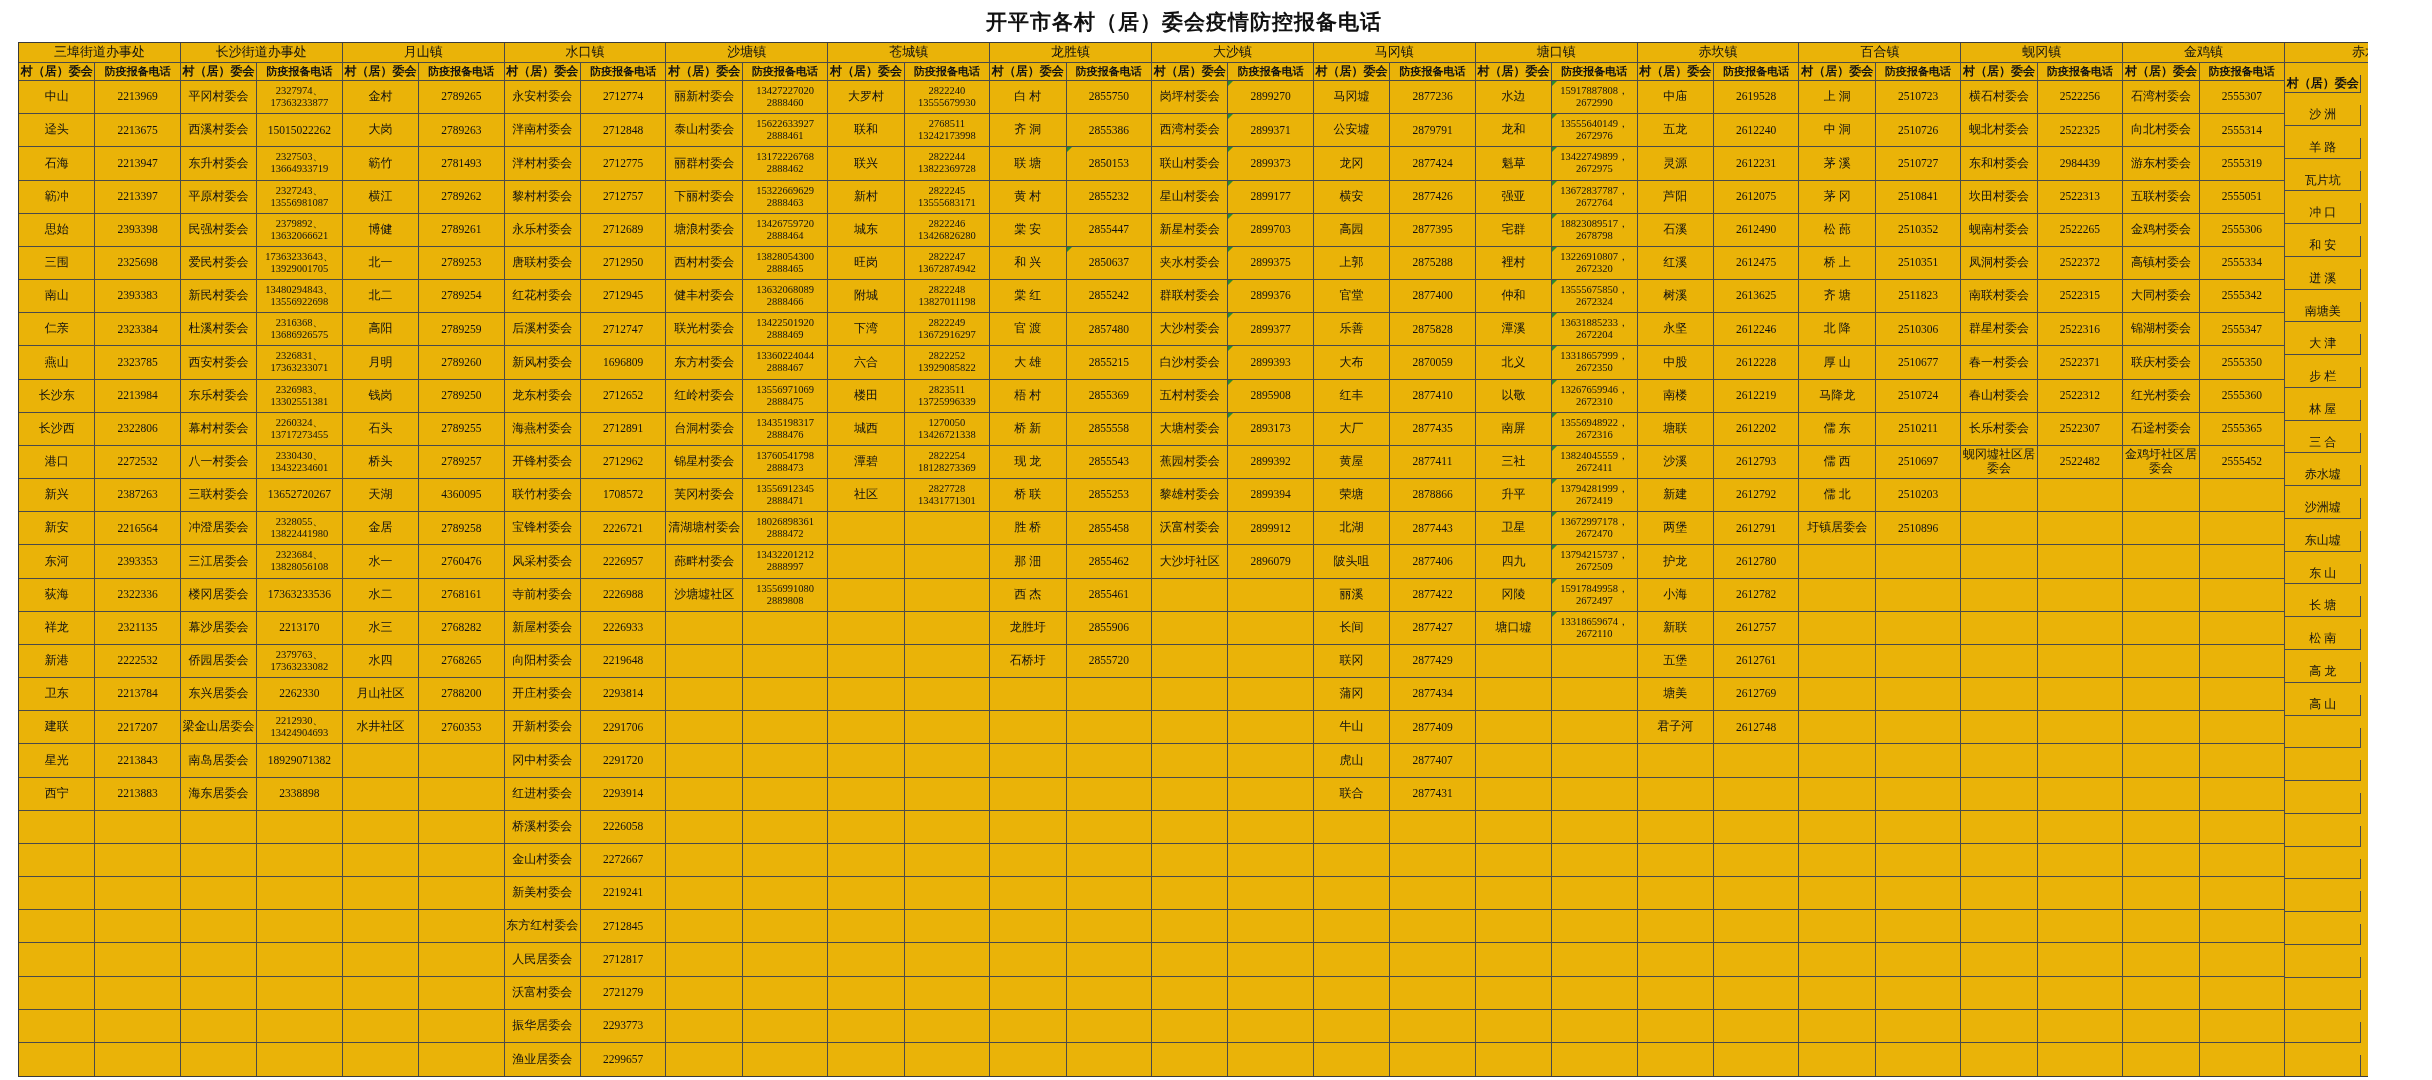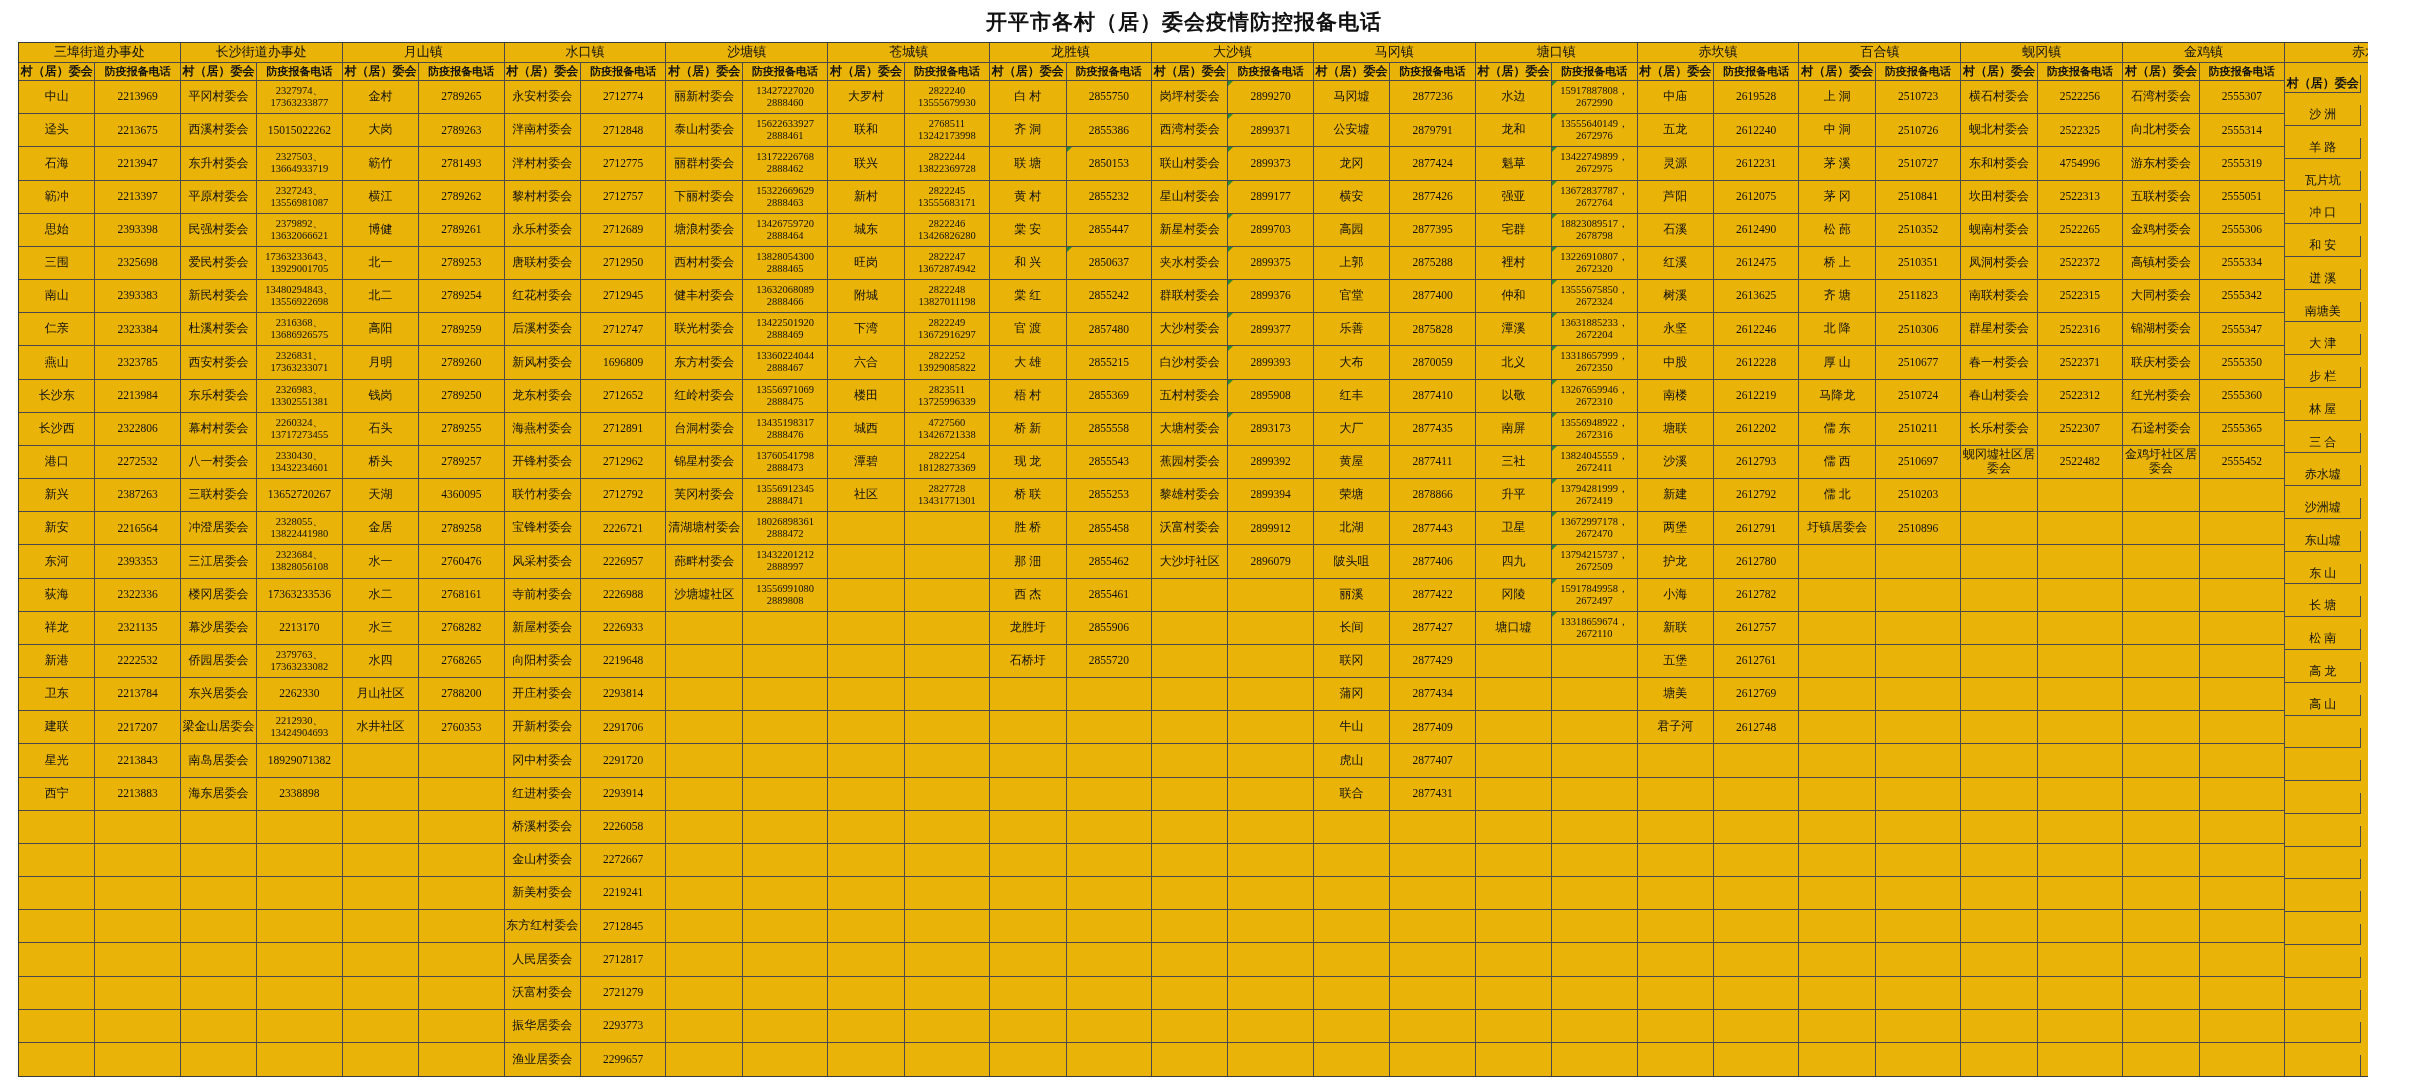--- a/index.html
+++ b/index.html
@@ -298,21 +298,21 @@
         <div class="cell pcell">2712747</div>
         <div class="cell vcell">新风村委会</div>
         <div class="cell pcell">1696809</div>
         <div class="cell vcell">龙东村委会</div>
         <div class="cell pcell">2712652</div>
         <div class="cell vcell">海燕村委会</div>
         <div class="cell pcell">2712891</div>
         <div class="cell vcell">开锋村委会</div>
         <div class="cell pcell">2712962</div>
         <div class="cell vcell">联竹村委会</div>
-        <div class="cell pcell">2712792</div>
+        <div class="cell pcell">1708572</div>
         <div class="cell vcell">宝锋村委会</div>
         <div class="cell pcell">2226721</div>
         <div class="cell vcell">风采村委会</div>
         <div class="cell pcell">2226957</div>
         <div class="cell vcell">寺前村委会</div>
         <div class="cell pcell">2226988</div>
         <div class="cell vcell">新屋村委会</div>
         <div class="cell pcell">2226933</div>
         <div class="cell vcell">向阳村委会</div>
         <div class="cell pcell">2219648</div>
@@ -450,21 +450,21 @@
         <div class="cell vcell">下湾</div>
         <div class="cell pcell small">2822249
 13672916297</div>
         <div class="cell vcell">六合</div>
         <div class="cell pcell small">2822252
 13929085822</div>
         <div class="cell vcell">楼田</div>
         <div class="cell pcell small">2823511
 13725996339</div>
         <div class="cell vcell">城西</div>
-        <div class="cell pcell small">4727560
+        <div class="cell pcell small">1270050
 13426721338</div>
         <div class="cell vcell">潭碧</div>
         <div class="cell pcell small">2822254
 18128273369</div>
         <div class="cell vcell">社区</div>
         <div class="cell pcell small">2827728
 13431771301</div>
         <div class="cell vcell"></div>
         <div class="cell pcell"></div>
         <div class="cell vcell"></div>
@@ -909,21 +909,21 @@
       </div>
       <div class="town">
         <div class="cell town-header">蚬冈镇</div>
         <div class="cell sub vcell">村（居）委会</div>
         <div class="cell sub">防疫报备电话</div>
         <div class="cell vcell">横石村委会</div>
         <div class="cell pcell">2522256</div>
         <div class="cell vcell">蚬北村委会</div>
         <div class="cell pcell">2522325</div>
         <div class="cell vcell">东和村委会</div>
-        <div class="cell pcell">4754996</div>
+        <div class="cell pcell">2984439</div>
         <div class="cell vcell">坎田村委会</div>
         <div class="cell pcell">2522313</div>
         <div class="cell vcell">蚬南村委会</div>
         <div class="cell pcell">2522265</div>
         <div class="cell vcell">凤洞村委会</div>
         <div class="cell pcell">2522372</div>
         <div class="cell vcell">南联村委会</div>
         <div class="cell pcell">2522315</div>
         <div class="cell vcell">群星村委会</div>
         <div class="cell pcell">2522316</div>

